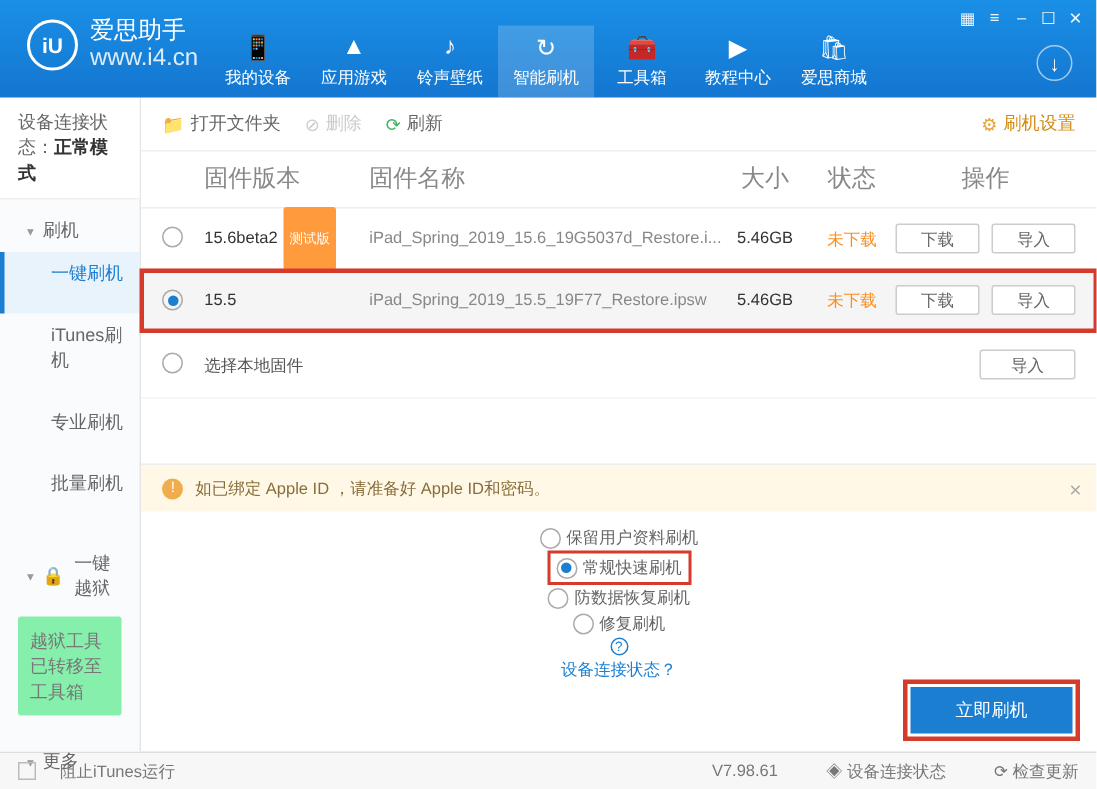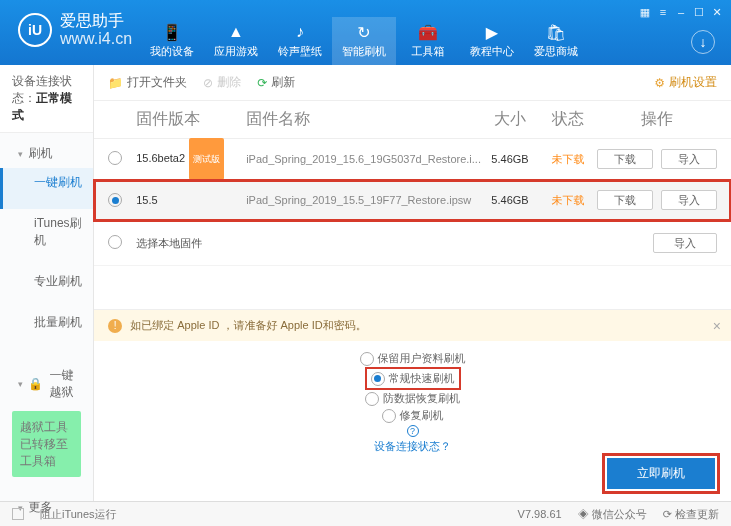--- a/index.html
+++ b/index.html
@@ -71,21 +71,21 @@
 .opt { display: flex; align-items: center; gap: 4px; cursor: pointer; white-space: nowrap; }
 .opt.hl { outline: 2px solid #d63a2b; padding: 3px 5px; outline-offset: -1px; }
 .info-ico { width: 12px; height: 12px; border: 1px solid #1b7ed0; color: #1b7ed0; border-radius: 50%; display: inline-flex; align-items: center; justify-content: center; font-size: 9px; }
 .link-blue { color: #1b7ed0; cursor: pointer; }
 .flash-btn { background: #1b7ed0; color: #fff; border: none; padding: 7px 30px; font-size: 12px; cursor: pointer; }
 .flash-wrap { outline: 3px solid #d63a2b; padding: 2px; margin-left: auto; }
 
 
 .footer { height: 25px; border-top: 1px solid #ddd; background: #f7f7f7; display: flex; align-items: center; padding: 0 12px; font-size: 11px; color: #777; gap: 16px; }
 .footer .chk { width: 12px; height: 12px; border: 1px solid #bbb; display: inline-block; }
-.footer .right { margin-left: auto; display: flex; gap: 16px; align-items: center; justify-content: flex-end; }
+.footer .right { margin-left: auto; display: flex; gap: 32px; align-items: center; justify-content: flex-end; }
 </style>
 </head>
 <body>
 
 <div class="header">
   <div class="titlebar-icons">
     <span>▦</span>
     <span>≡</span>
     <span>–</span>
     <span>☐</span>
@@ -254,16 +254,16 @@
       </div>
     </div>
   </div>
 </div>
 
 <div class="footer">
   <span class="chk"></span>
   <span>阻止iTunes运行</span>
   <div class="right">
     <span>V7.98.61</span>
-    <span>◈ <span>微信公众号</span></span>
+    <span>◈ <span>设备连接状态</span></span>
     <span>⟳ <span>检查更新</span></span>
   </div>
 </div>
 
 </body></html>

